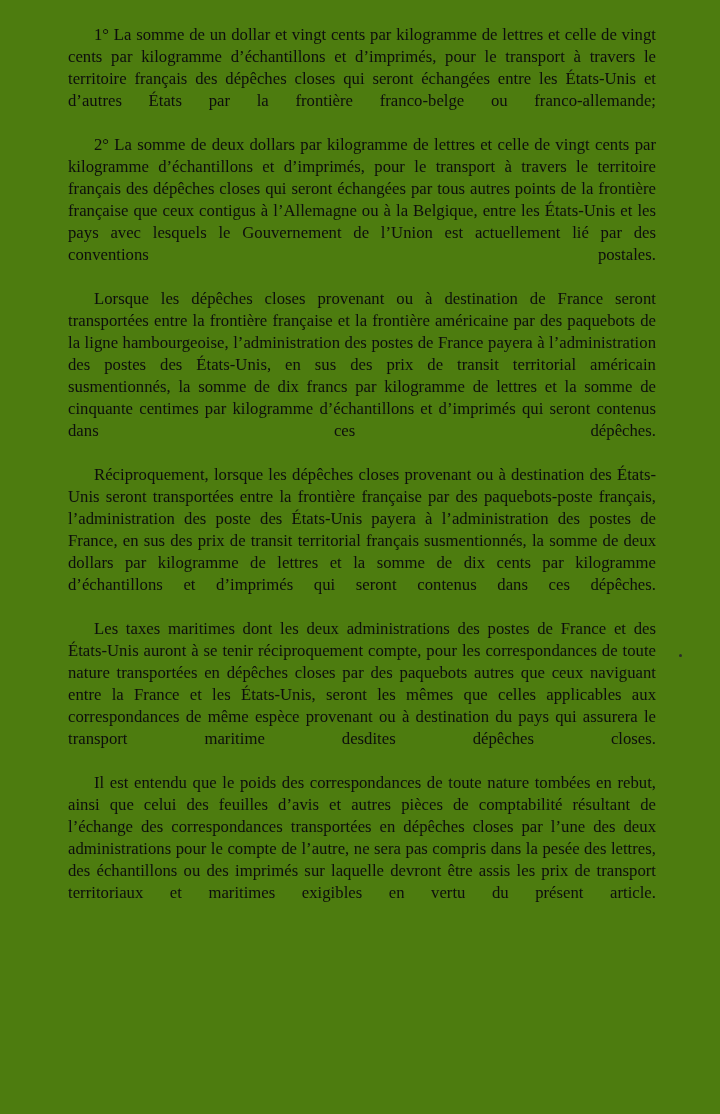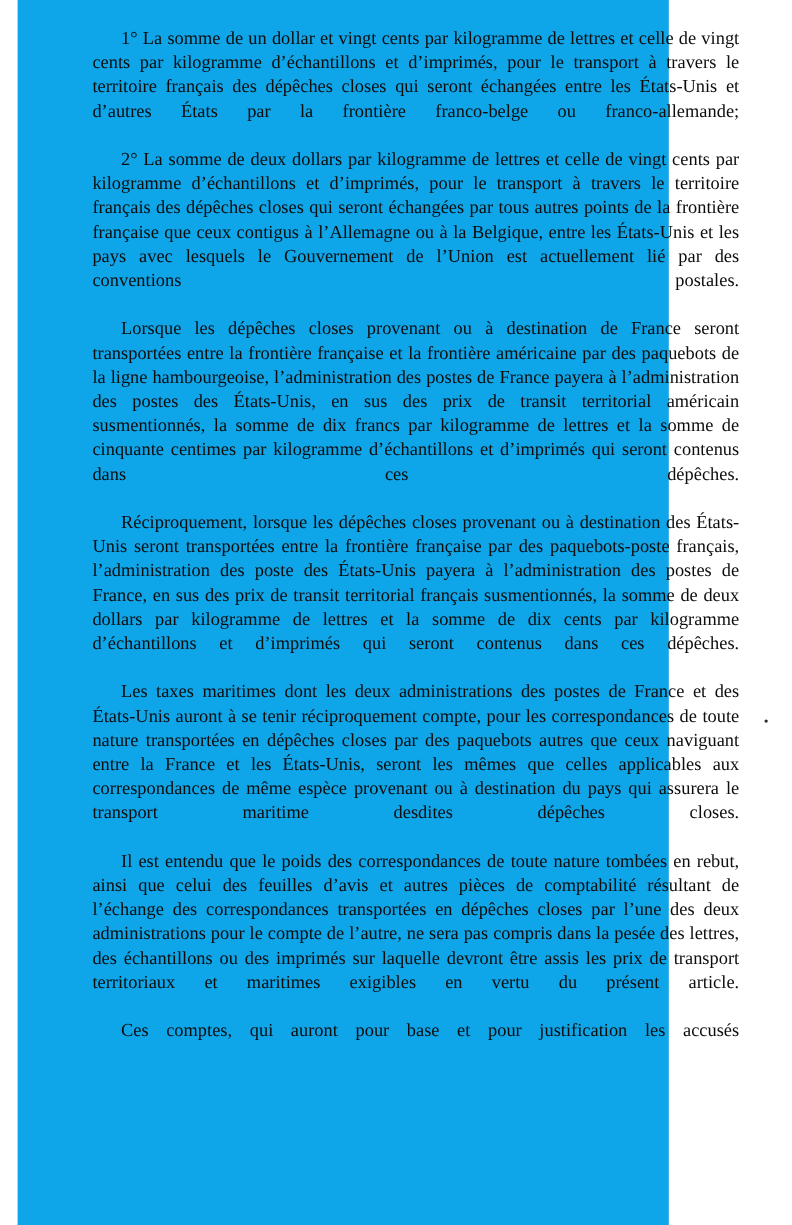--- a/index.html
+++ b/index.html
@@ -11,25 +11,25 @@
     width: 720px;
     height: 1114px;
     position: relative;
     overflow: hidden;
     font-family: "Liberation Serif", "DejaVu Serif", serif;
     color: #111111;
   }
 
   #page {
     position: absolute;
-    left: 16px;
+    left: 0;
     top: 0;
-    width: 592px;
+    width: 720px;
     height: 1114px;
-    background: #0ea5e9;
+    background: #4d7c0f;
   }
 
   #text-column {
     position: absolute;
     left: 68px;
     top: 24px;
     width: 588px;
   }
 
   p.para {
@@ -77,19 +77,18 @@
 
     <p class="para">Lorsque les dépêches closes provenant ou à destination de France seront transportées entre la frontière française et la frontière américaine par des paquebots de la ligne hambourgeoise, l’administration des postes de France payera à l’administration des postes des États-Unis, en sus des prix de transit territorial américain susmentionnés, la somme de dix francs par kilogramme de lettres et la somme de cinquante centimes par kilogramme d’échantillons et d’imprimés qui seront contenus dans ces dépêches.</p>
 
     <p class="para">Réciproquement, lorsque les dépêches closes provenant ou à destination des États-Unis seront transportées entre la frontière française par des paquebots-poste français, l’administration des poste des États-Unis payera à l’administration des postes de France, en sus des prix de transit territorial français susmentionnés, la somme de deux dollars par kilogramme de lettres et la somme de dix cents par kilogramme d’échantillons et d’imprimés qui seront contenus dans ces dépêches.</p>
 
     <p class="para">Les taxes maritimes dont les deux administrations des postes de France et des États-Unis auront à se tenir réciproquement compte, pour les correspondances de toute nature transportées en dépêches closes par des paquebots autres que ceux naviguant entre la France et les États-Unis, seront les mêmes que celles applicables aux correspondances de même espèce provenant ou à destination du pays qui assurera le transport maritime desdites dépêches closes.</p>
 
     <p class="para">Il est entendu que le poids des correspondances de toute nature tombées en rebut, ainsi que celui des feuilles d’avis et autres pièces de comptabilité résultant de l’échange des correspondances transportées en dépêches closes par l’une des deux administrations pour le compte de l’autre, ne sera pas compris dans la pesée des lettres, des échantillons ou des imprimés sur laquelle devront être assis les prix de transport territoriaux et maritimes exigibles en vertu du présent article.</p>
 
 
-    <p class="para">Ces comptes, qui auront pour base et pour justification les accusés</p>
 
   </div>
 
   <div id="margin-speck"></div>
 
 </div>
 
 </body></html>

